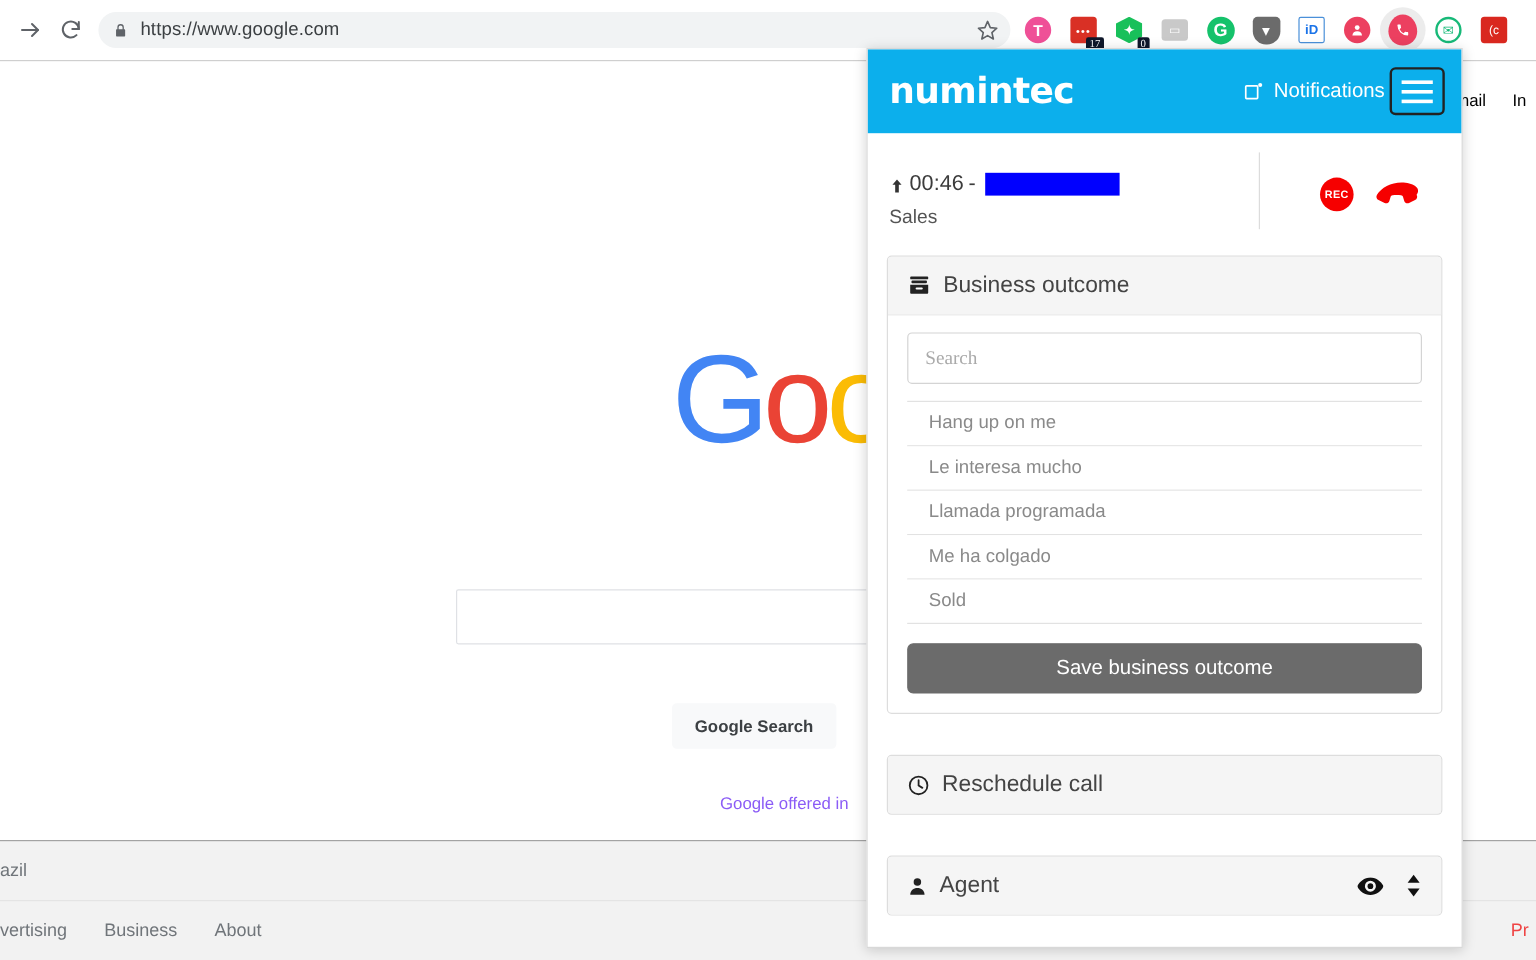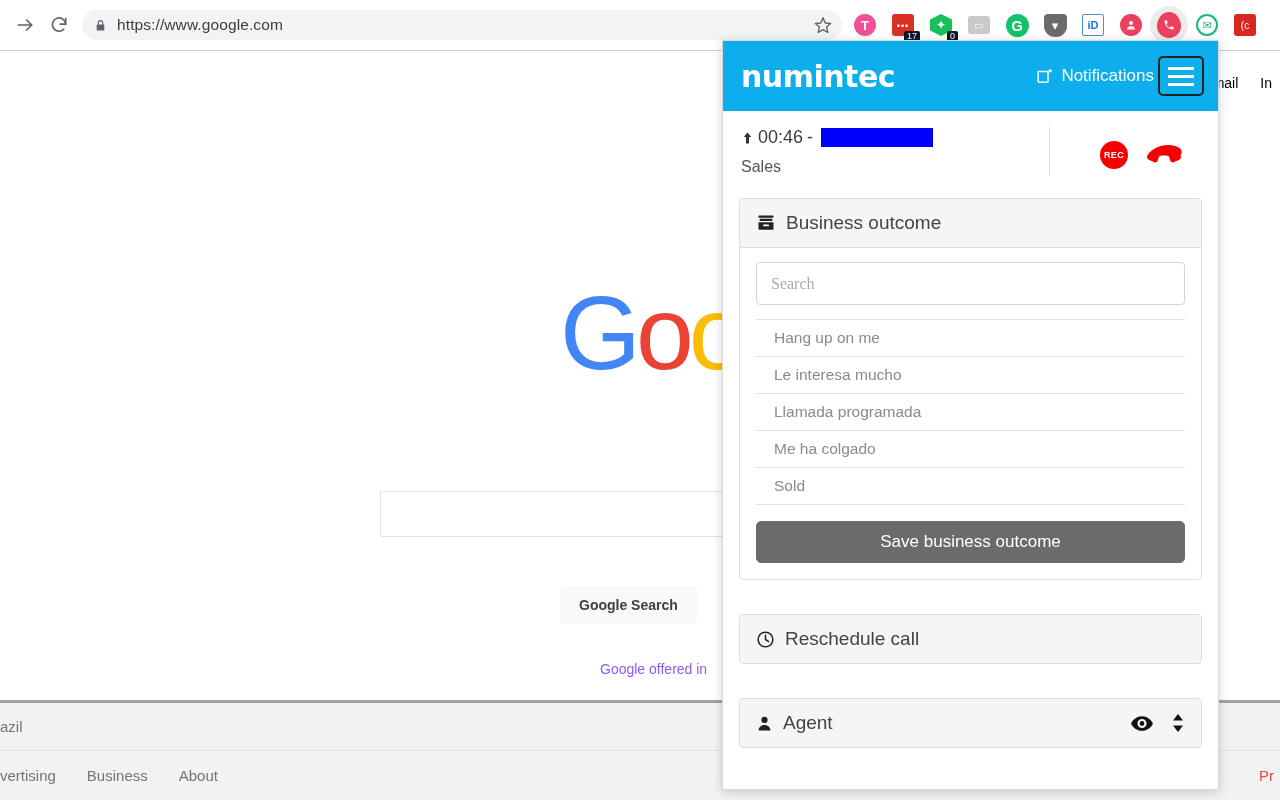--- a/index.html
+++ b/index.html
@@ -57,21 +57,21 @@
     display: flex; align-items: center; justify-content: center;
     position: relative;
     flex: none;
   }
   .ext.active { background: #ececec; border-radius: 50%; }
   .ext-badge {
     position: absolute; right: 2px; bottom: 2px;
     background: #0f172a; color: #fff;
     font-size: 9px; line-height: 11px;
     padding: 0 3px; border-radius: 2px;
-    font-family: Liberation Sans, sans-serif;
+    font-family: Liberation Serif, serif;
   }
 
   
   .page { position: absolute; top: 51px; left: 0; width: 1280px; height: 749px; background:#fff; }
   .g-topright {
     position: absolute; top: 24px; right: 8px;
     display: flex; gap: 22px;
     font-size: 14px; color: #000;
   }
   .g-logo {
@@ -105,21 +105,21 @@
   }
   .g-offered {
     position: absolute; top: 610px; left: 600px;
     font-size: 14px; color: #8b5cf6;
     white-space: nowrap;
   }
   .g-footer-country {
     position: absolute; left: 0; top: 649px;
     width: 1280px; height: 50px;
     background: #f2f2f2;
-    border-top: 3px solid #a3a3a3;
+    border-top: 1px solid #a3a3a3;
     display: flex; align-items: center;
     padding-left: 0;
   }
   .g-footer-country span { font-size: 15px; color: #70757a; margin-left: 0px; }
   .g-footer-links {
     position: absolute; left: 0; top: 699px;
     width: 1280px; height: 50px;
     background: #f2f2f2;
     border-top: 1px solid #e4e4e4;
     display: flex; align-items: center;
@@ -177,23 +177,24 @@
   }
   .hamburger i { display: block; width: 26px; height: 3px; background: #fff; }
 
   .call-row {
     display: flex; align-items: flex-start;
     padding: 16px 18px 14px 18px;
     position: relative;
   }
   .call-info { flex: 1; }
   .call-line1 {
-    display: flex; align-items: center;
+    display: flex; align-items: flex-end;
     font-size: 18px; color: #3c3c3c;
     gap: 4px;
+    margin-top: 15px;
   }
   .redaction {
     display: inline-block;
     width: 112px; height: 19px;
     background: #0000ff;
     vertical-align: middle;
     margin-left: 4px;
   }
   .call-queue { font-size: 16px; color: #555; margin-top: 10px; }
   .call-actions {

